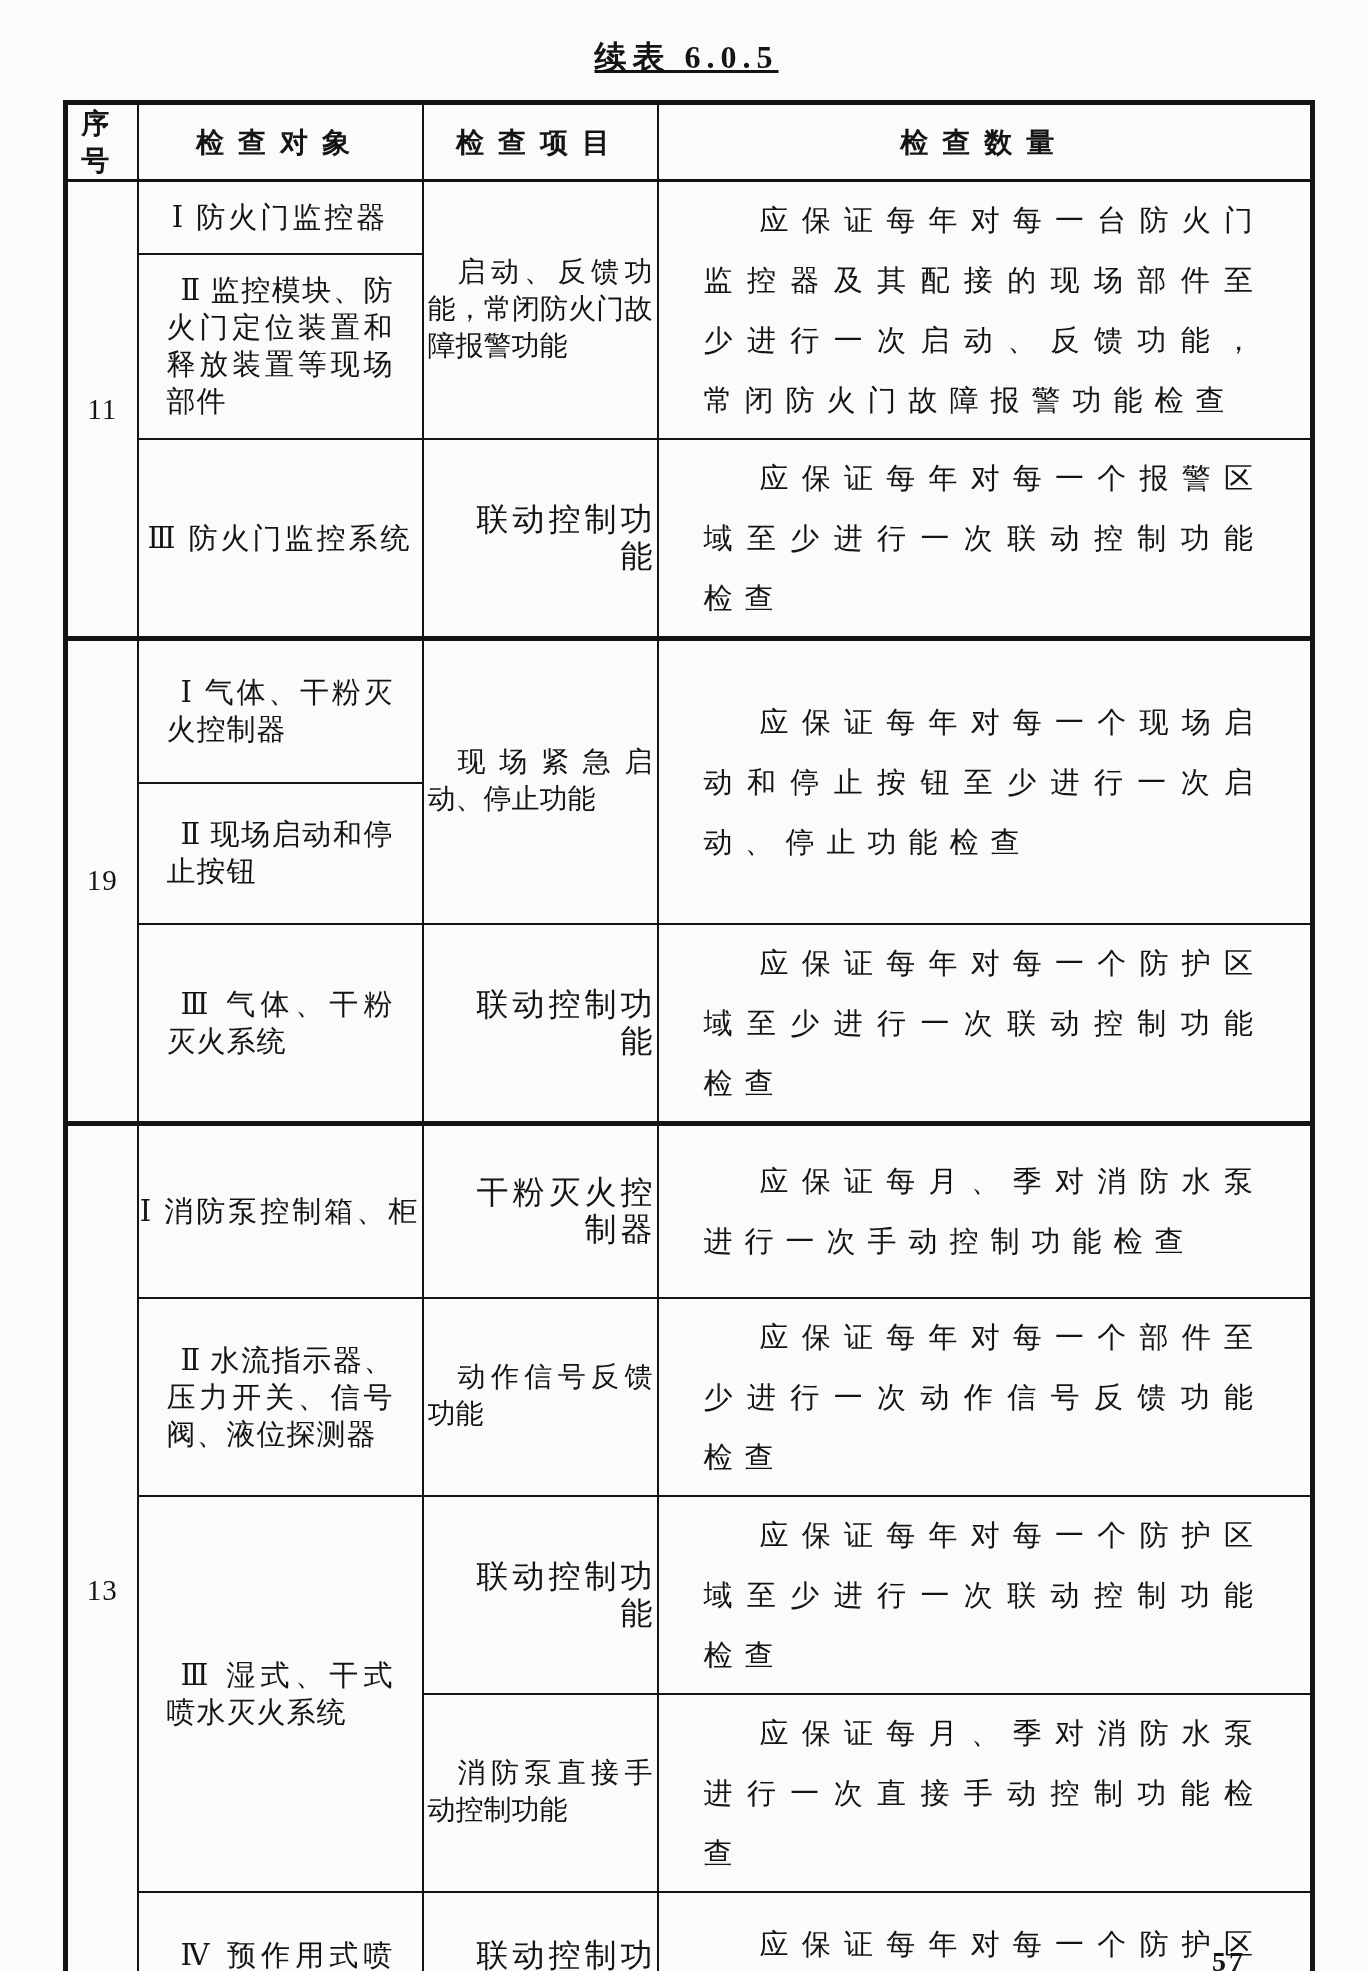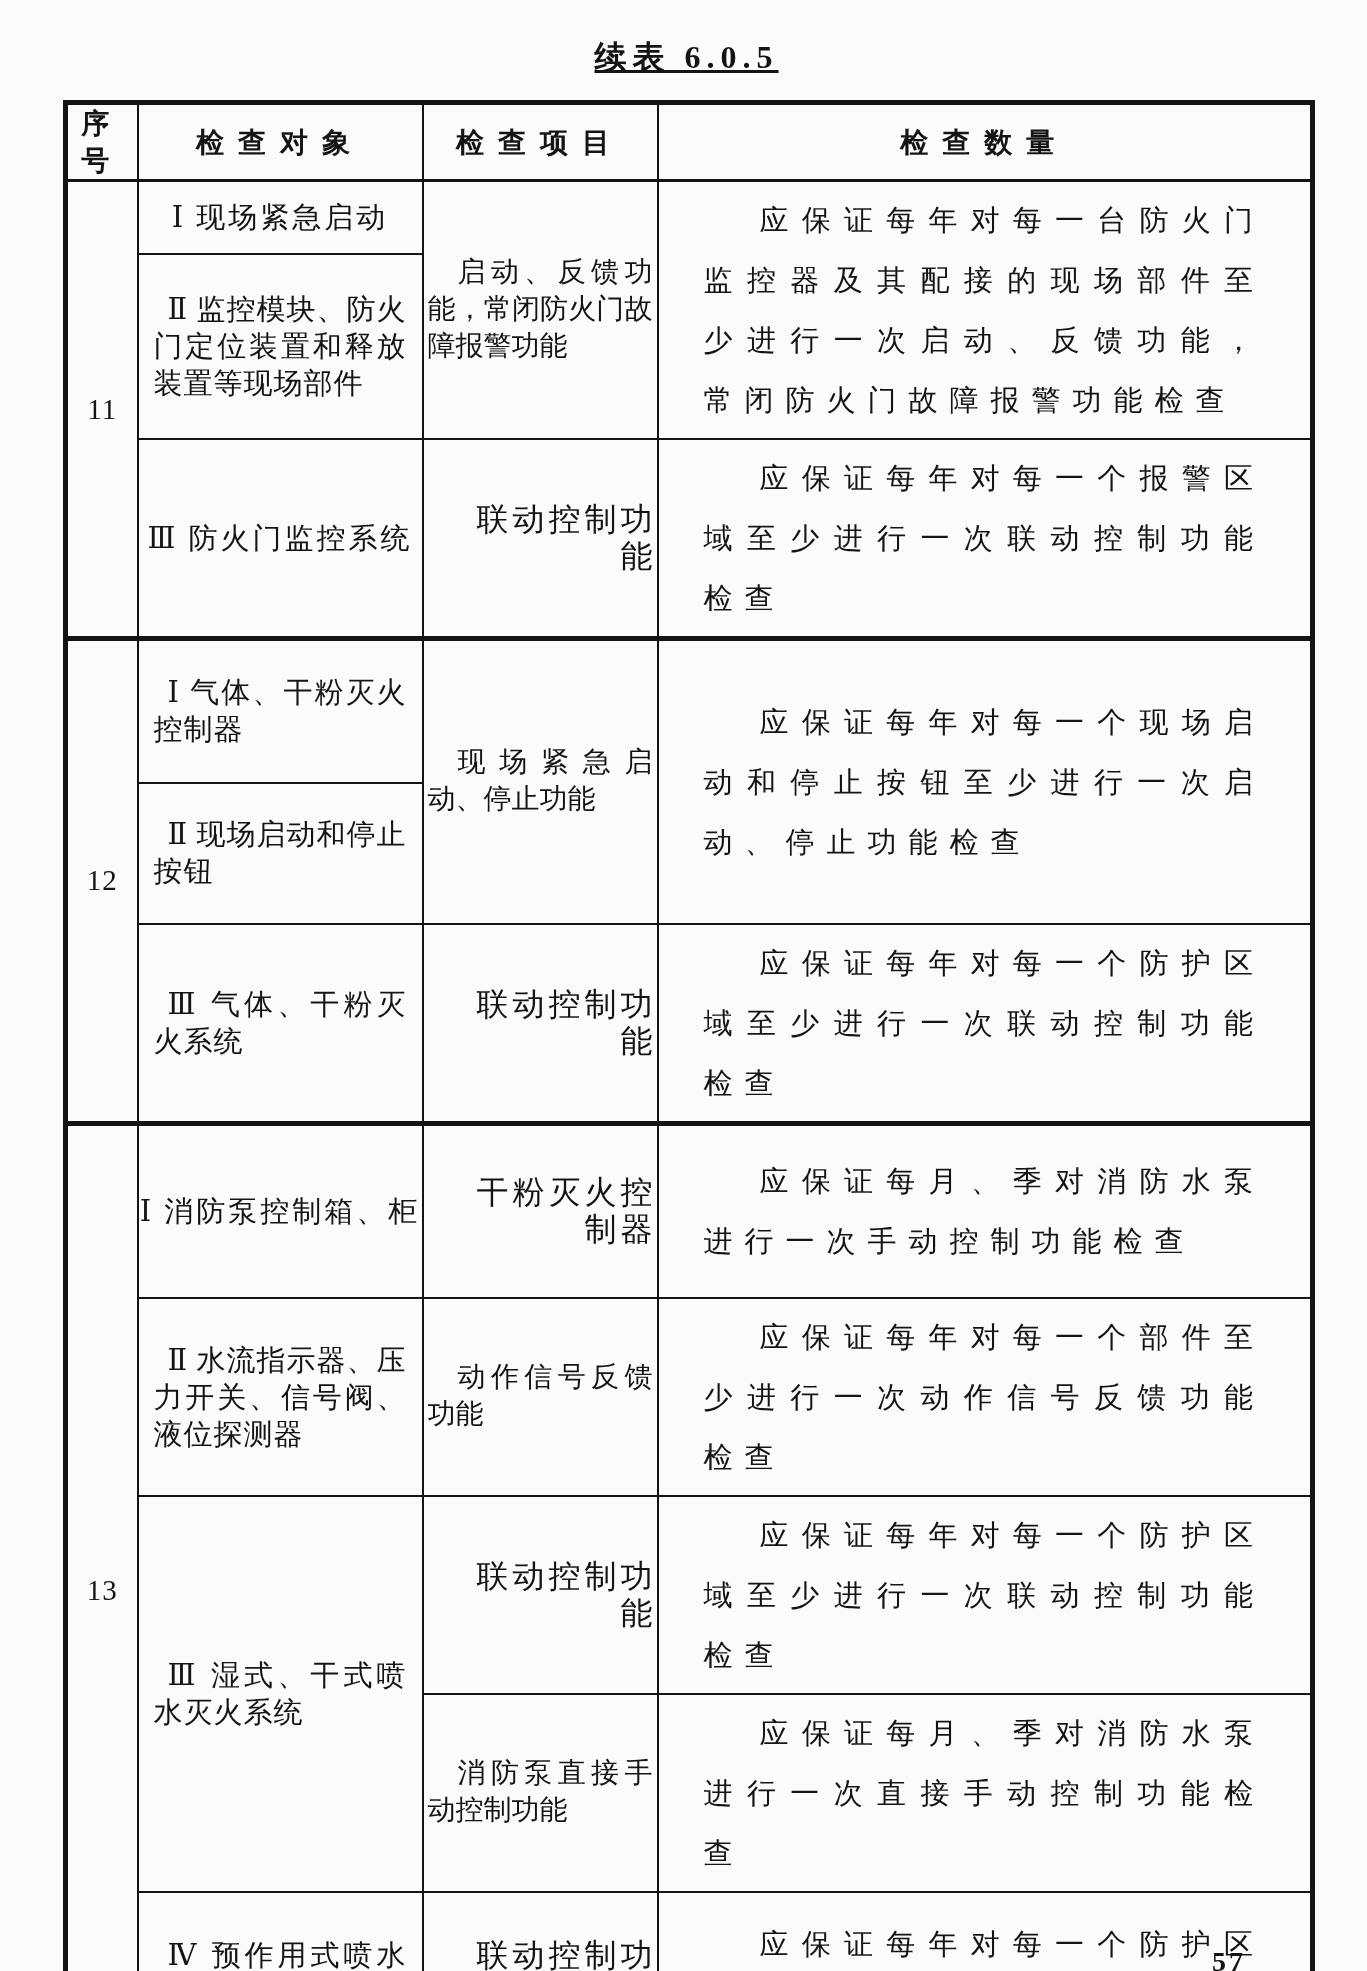--- a/index.html
+++ b/index.html
@@ -54,21 +54,21 @@
     text-align: center;
     font-size: 29px;
     letter-spacing: 1px;
   }
   td.center {
     text-align: center;
     letter-spacing: 3px;
   }
   td.obj {
     text-align: justify;
-    padding: 6px 15px;
+    padding: 6px 28px;
     text-indent: 14px;
     letter-spacing: 1px;
   }
   td.proj {
     text-align: justify;
     padding: 6px 4px;
     text-indent: 30px;
     letter-spacing: 0px;
     font-size: 28px;
     font-family: Liberation Mono, monospace;
@@ -121,35 +121,35 @@
       <th>序号</th>
       <th>检查对象</th>
       <th>检查项目</th>
       <th>检查数量</th>
     </tr>
   </thead>
   <tbody>
 
     <tr class="r71">
       <td rowspan="3" class="seq">11</td>
-      <td class="center">Ⅰ 现场紧急启动</td>
+      <td class="center">Ⅰ 防火门监控器</td>
       <td rowspan="2" class="proj">启动、反馈功能，常闭防火门故障报警功能</td>
       <td rowspan="2" class="qty">应保证每年对每一台防火门监控器及其配接的现场部件至少进行一次启动、反馈功能，常闭防火门故障报警功能检查</td>
     </tr>
     <tr class="r180">
       <td class="obj">Ⅱ 监控模块、防火门定位装置和释放装置等现场部件</td>
     </tr>
     <tr class="r175">
       <td class="center">Ⅲ 防火门监控系统</td>
       <td class="proj-center">联动控制功能</td>
       <td class="qty">应保证每年对每一个报警区域至少进行一次联动控制功能检查</td>
     </tr>
 
     <tr class="sep r144">
-      <td rowspan="3" class="seq">12</td>
+      <td rowspan="3" class="seq">19</td>
       <td class="obj">Ⅰ 气体、干粉灭火控制器</td>
       <td rowspan="2" class="proj">现场紧急启动、停止功能</td>
       <td rowspan="2" class="qty">应保证每年对每一个现场启动和停止按钮至少进行一次启动、停止功能检查</td>
     </tr>
     <tr class="r141">
       <td class="obj">Ⅱ 现场启动和停止按钮</td>
     </tr>
     <tr class="r180">
       <td class="obj">Ⅲ 气体、干粉灭火系统</td>
       <td class="proj-center">联动控制功能</td>

